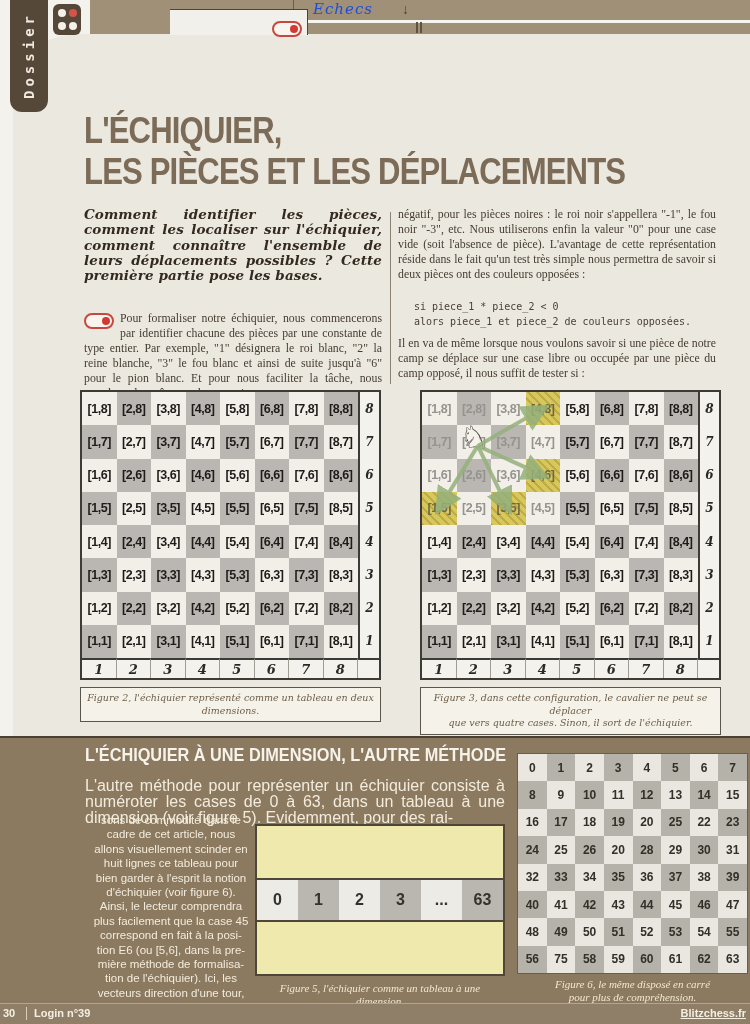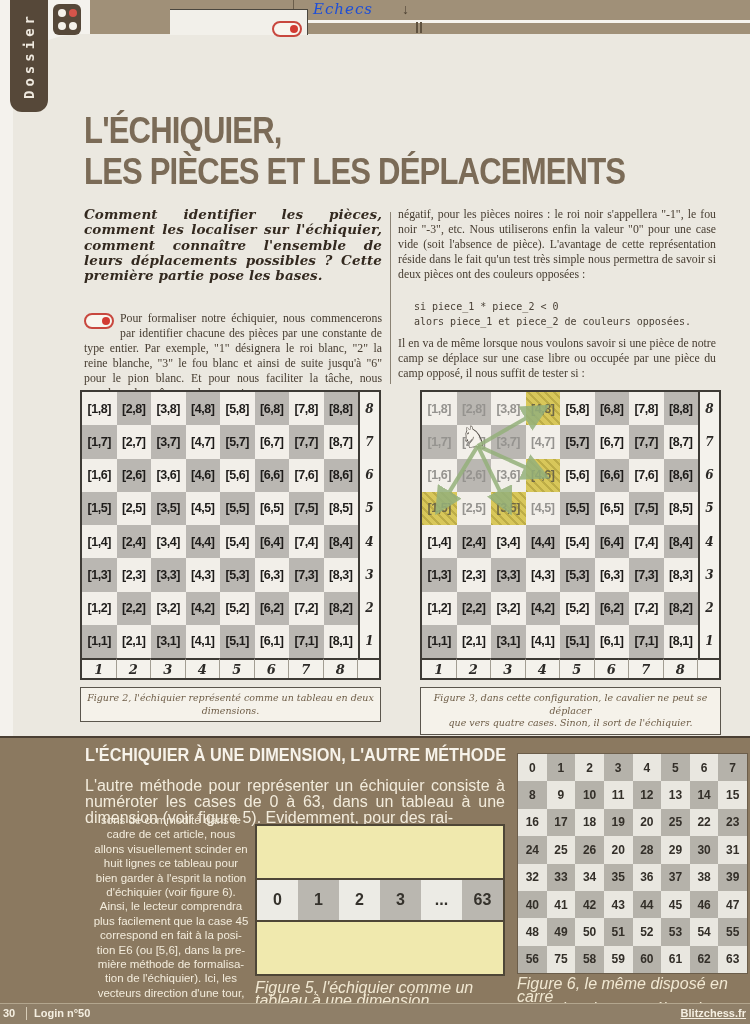--- a/index.html
+++ b/index.html
@@ -79,22 +79,22 @@
   .aside-wide{position:absolute;left:85px;top:40px;width:420px;}
   .aside-narrow{position:absolute;left:85px;top:75px;width:172px;font-size:11.5px;line-height:14.4px;
                 white-space:pre-line;text-align:center;}
   .fig5{position:absolute;left:255px;top:86px;width:250px;height:152px;background:#f0e9ae;
         border:2px solid #4e4637;box-sizing:border-box;}
   .fig5-strip{position:absolute;left:0;top:52px;width:100%;height:44px;border-top:2px solid #4e4637;
               border-bottom:2px solid #4e4637;display:flex;box-sizing:border-box;}
   .fig5-strip b{flex:1;display:flex;align-items:center;justify-content:center;font-size:16px;color:#35322c;}
   .fig5-strip b:nth-child(odd){background:#ecebe5;}
   .fig5-strip b:nth-child(even){background:#bab7b0;}
-  .fig-caption{position:absolute;font-family:Liberation Sans, sans-serif;font-style:italic;font-size:16px;
-               line-height:12.5px;color:#f1e8d2;text-align:left;white-space:pre-line;}
+  .fig-caption{position:absolute;font-family:Liberation Serif, serif;font-style:italic;font-size:11px;
+               line-height:12.5px;color:#f1e8d2;text-align:center;white-space:pre-line;}
   .fig6{position:absolute;left:517px;top:15px;width:231px;height:221px;border:1px solid #6b5d4a;
         display:grid;grid-template-columns:repeat(8,1fr);grid-template-rows:repeat(8,1fr);box-sizing:border-box;}
   .fig6 .c{display:flex;align-items:center;justify-content:center;font-weight:bold;font-size:12px;color:#332f29;}
   .fig6 .c.light{background:#e9e7e0;}
   .fig6 .c.dark{background:#b5b2aa;}
   
   .footer{position:absolute;left:0;top:1003px;width:750px;height:21px;background:#8f7f68;
           border-top:1px solid #b3a68e;box-sizing:border-box;color:#f5efe1;font-weight:bold;font-size:11px;}
   .footer .pn{position:absolute;left:3px;top:3px;}
   .footer .sep{position:absolute;left:26px;top:3px;width:1px;height:13px;background:#d8cdb8;}
@@ -414,21 +414,21 @@
         <div class="c dark">62</div>
         <div class="c light">63</div>
       </div>
     <div class="fig-caption" style="left:517px;top:240px;width:231px">Figure 6, le même disposé en carré
 pour plus de compréhension.</div>
   </div>
 
   <div class="footer">
     <span class="pn">30</span>
     <span class="sep"></span>
-    <span class="mag">Login n°50</span>
+    <span class="mag">Login n°39</span>
     <span class="site">Blitzchess.fr</span>
   </div>
 <span class="knight back" style="left: 459.5px; top: 422.25px;">♞</span>
     <span class="knight front" style="left: 459.5px; top: 422.25px;">♘</span>
     <svg class="board-svg" width="302" height="292" style="left: 420px; top: 390px;">
       <defs>
         <marker id="ah" markerWidth="7" markerHeight="7" refX="5" refY="3.5" orient="auto">
           <path d="M0,0 L7,3.5 L0,7 Z" fill="#95b17b"></path>
         </marker>
       </defs>

